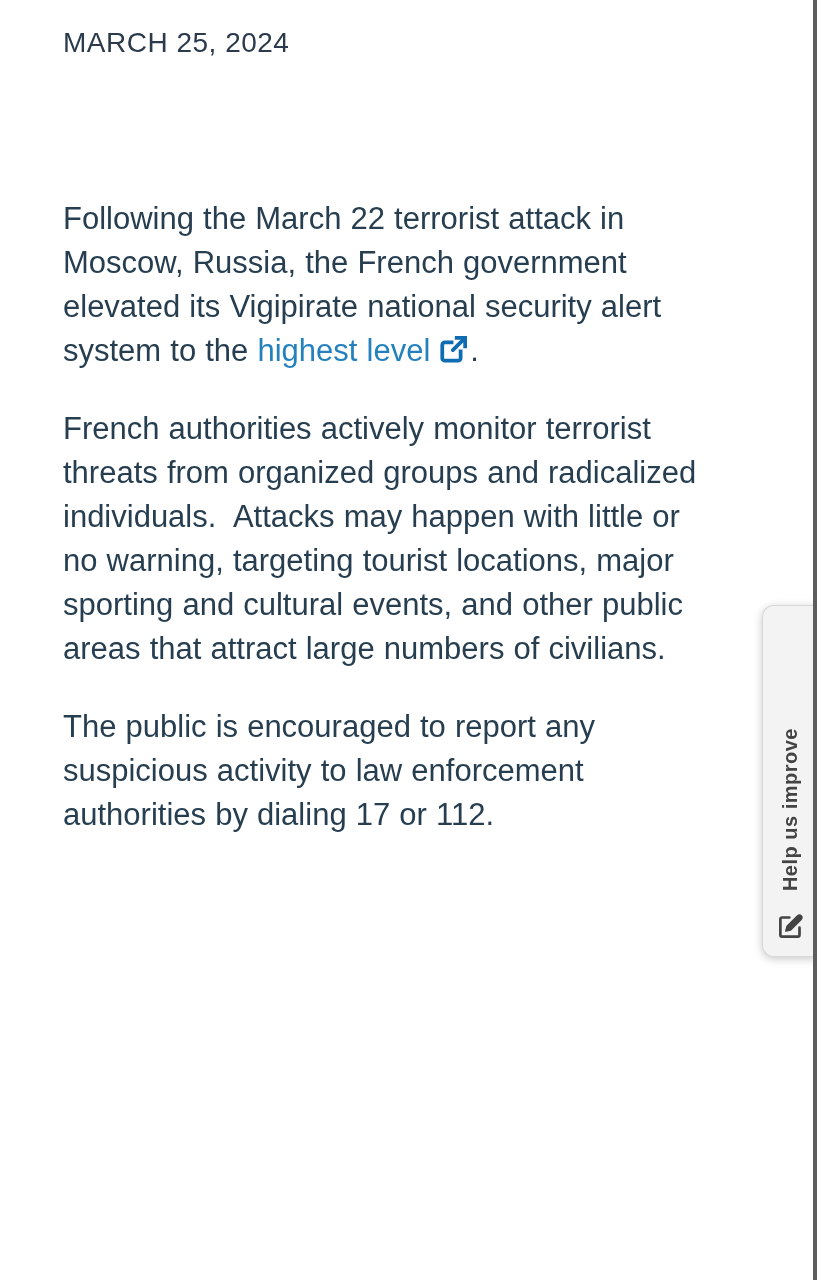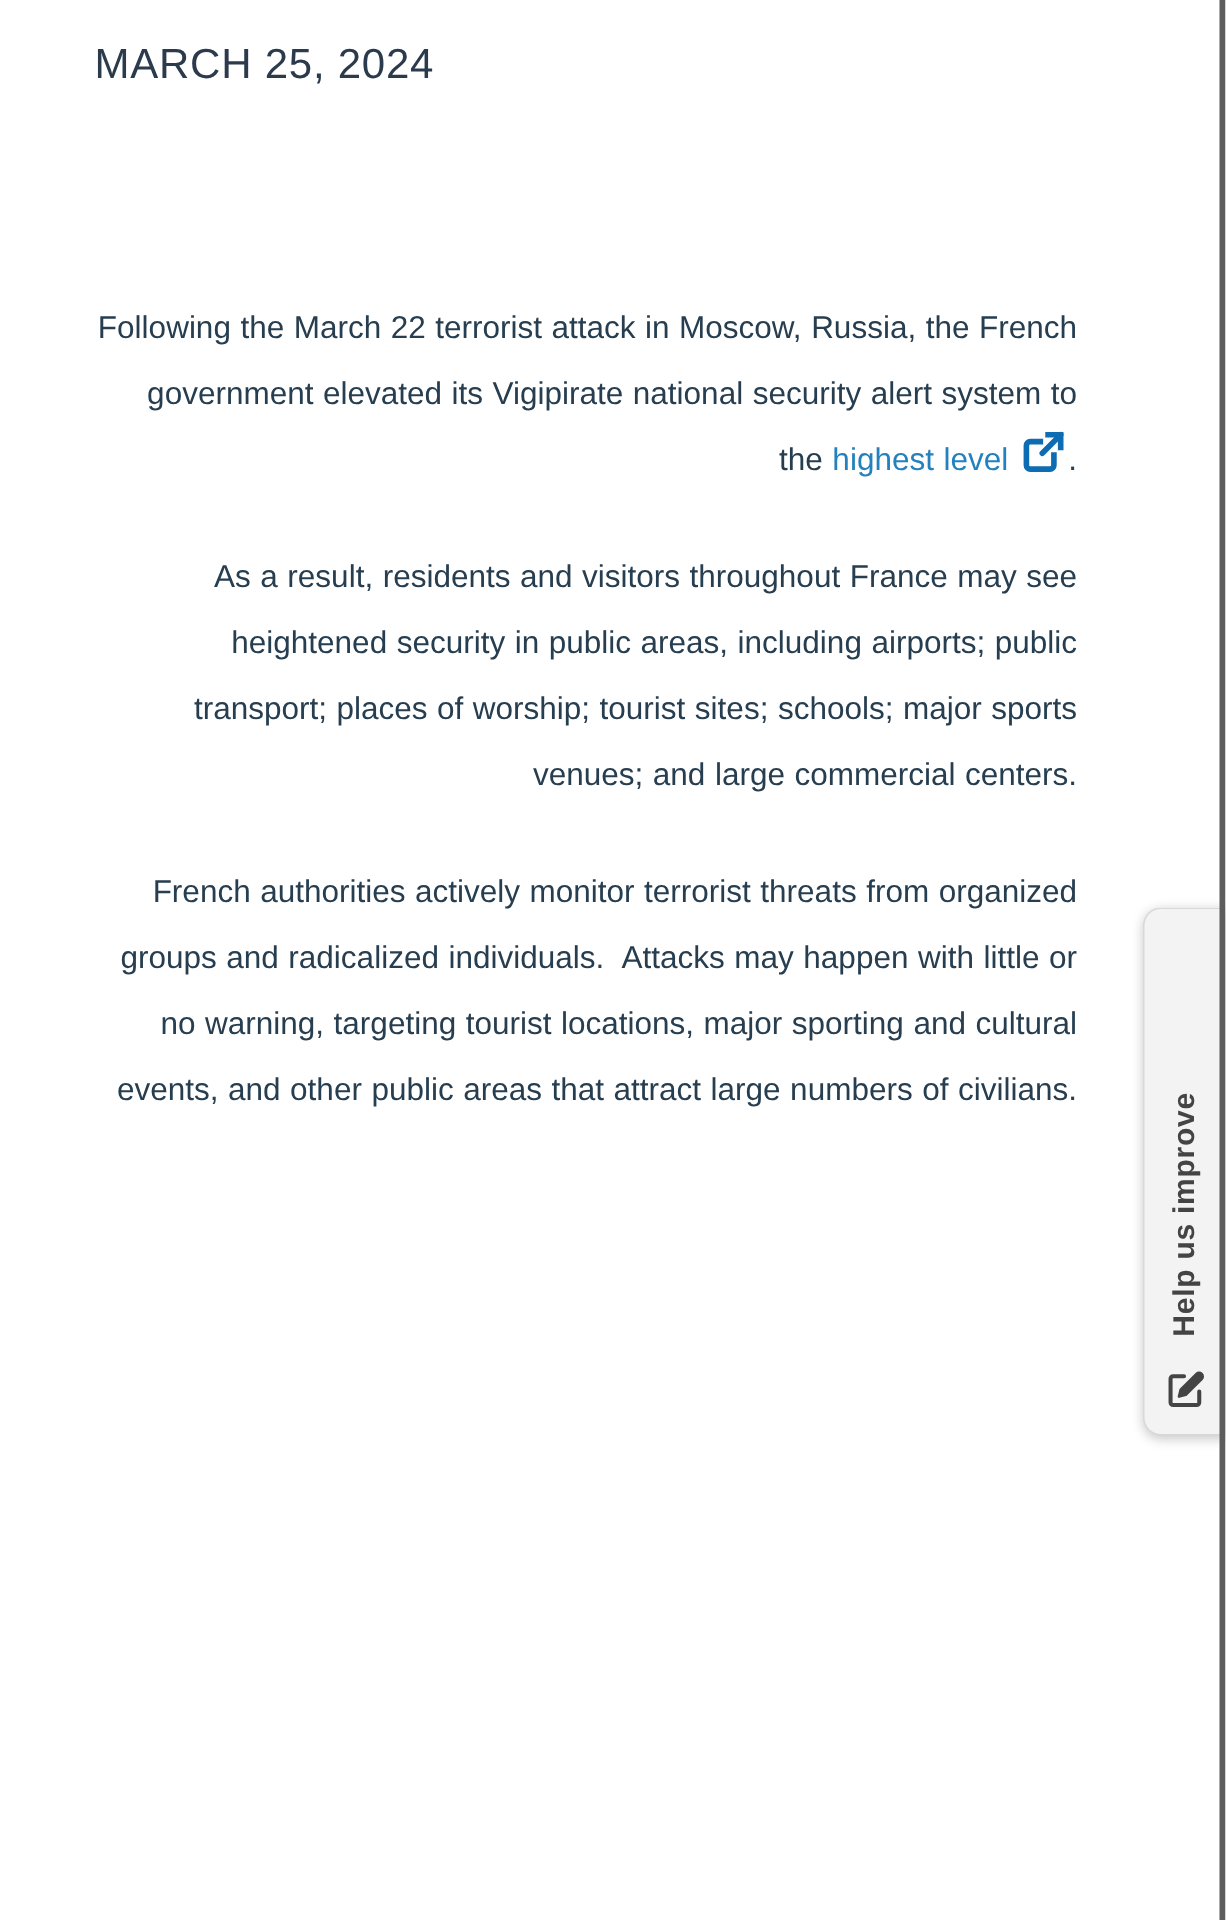--- a/index.html
+++ b/index.html
@@ -33,26 +33,25 @@
     width:655px;
   }
   .pub-date{
     font-size:28px;
     line-height:34px;
     letter-spacing:0.5px;
     color:var(--date-text);
     margin-bottom:137px;
   }
   .para{
-    font-size:21px;
+    font-size:31px;
     line-height:44px;
     color:var(--body-text);
     margin-bottom:34px;
     word-spacing:0.5px;
-    text-align:right;
   }
   .para a.inline-link{
     color:var(--link);
     text-decoration:none;
     cursor:pointer;
   }
   .ext-icon{
     display:inline-block;
     width:31px;
     height:31px;
@@ -116,22 +115,22 @@
 <div class="page">
 
   <div class="content">
     <div class="pub-date">MARCH 25, 2024</div>
     <div id="article-body">
         <p class="para">Following the March 22 terrorist attack in Moscow, Russia, the French government elevated its Vigipirate national security alert system to the <a href="#" class="inline-link">highest level</a><span class="ext-icon"><svg viewBox="0 0 24 24" fill="none" stroke="currentColor" stroke-width="2.9" stroke-linecap="square" stroke-linejoin="miter">
               <path d="M17.5 13.5v5.2a2 2 0 0 1-2 2H5.3a2 2 0 0 1-2-2V8.5a2 2 0 0 1 2-2h5.2"></path>
               <path d="M11.5 12.5 L21 3" stroke-linecap="round"></path>
               <path d="M14.5 3H21v6.5"></path>
             </svg></span>.</p>
-        <p class="para">As a result, residents and visitors throughout France may see heightened security in public areas, including airports; public transport; places of worship; tourist sites; schools; major sports venues; and large commercial centers.</p>
         <p class="para">French authorities actively monitor terrorist threats from organized groups and radicalized individuals.&nbsp; Attacks may happen with little or no warning, targeting tourist locations, major sporting and cultural events, and other public areas that attract large numbers of civilians.</p>
+        <p class="para">The public is encouraged to report any suspicious activity to law enforcement authorities by dialing 17 or 112.</p>
       </div>
   </div>
 
   <div class="feedback-tab">
     <span class="feedback-label">Help us improve</span>
     <span class="feedback-icon">
       <svg viewBox="0 0 24 24" fill="none" stroke="currentColor" stroke-width="2.4" stroke-linecap="round" stroke-linejoin="round">
         <path d="M11 4H4.5A1.5 1.5 0 0 0 3 5.5v14A1.5 1.5 0 0 0 4.5 21h14a1.5 1.5 0 0 0 1.5-1.5V13"></path>
         <path d="M18.4 2.6a2.12 2.12 0 0 1 3 3L12 15l-4 1 1-4 9.4-9.4z" fill="currentColor" stroke-width="1.6"></path>
       </svg>

